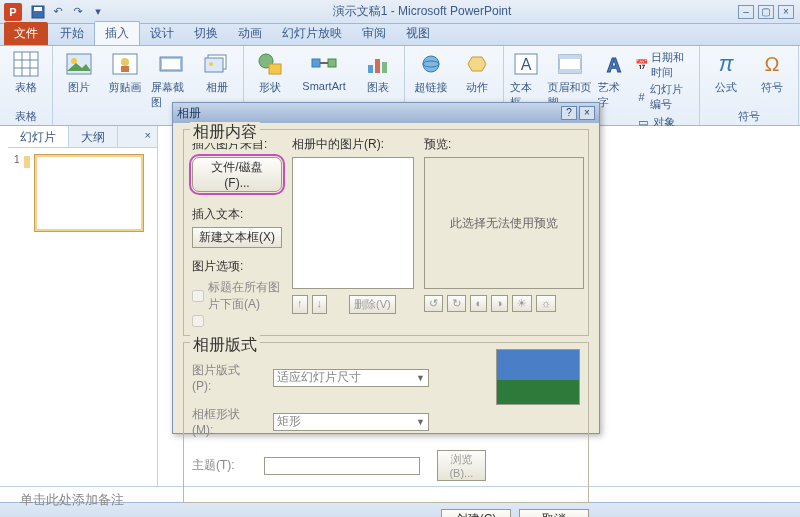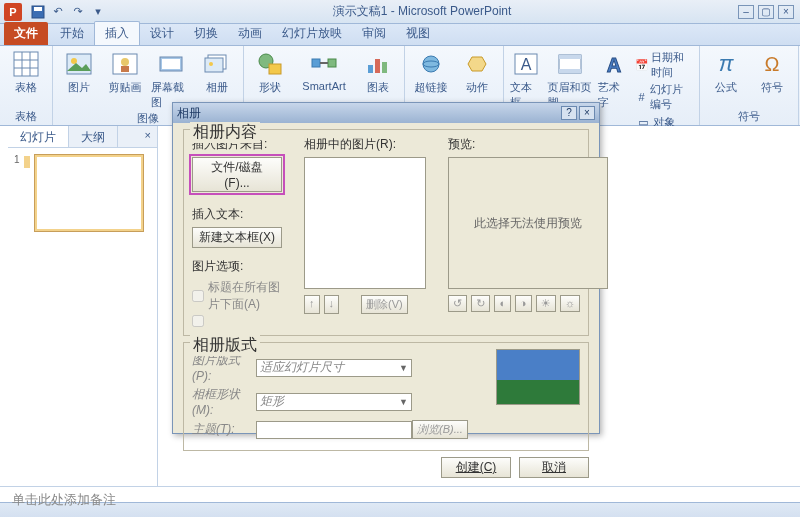--- a/index.html
+++ b/index.html
@@ -10,21 +10,21 @@
 .titlebar .app-icon { width: 18px; height: 18px; background: #d04524; border-radius: 2px; margin: 0 4px; display:flex; align-items:center; justify-content:center; color:#fff; font-weight:bold; font-size:11px;}
 .qat { display: flex; gap: 4px; margin-left: 4px; }
 .qat span { width: 16px; height: 16px; display:inline-flex; align-items:center; justify-content:center; color:#3b5a8a; }
 .title { flex:1; text-align:center; color:#3b5a8a; font-size:12px; }
 .winctl { display:flex; gap:4px; margin-right:6px; color:#3b5a8a; }
 .winctl span { width:16px; height:14px; border:1px solid #7a95b8; text-align:center; line-height:12px; font-size:10px; }
 
 
 .tabs { height: 22px; background: linear-gradient(#dce8f7,#cfdef2); display:flex; align-items:flex-end; padding-left:4px; border-bottom:1px solid #a0b8d8;}
 .tabs .tab { padding: 3px 10px; color:#3b5a8a; font-size:12px; cursor:pointer; }
-.tabs .tab.file { background:#c64b23; color:#fff; border-radius:2px 2px 0 0; margin-right:2px;font-weight:bold;}
+.tabs .tab.file { background:#c64b23; color:#fff; border-radius:2px 2px 0 0; margin-right:2px;}
 .tabs .tab.active { background:#f4f8fd; border:1px solid #a0b8d8; border-bottom:none; border-radius:2px 2px 0 0; }
 
 
 .ribbon { height: 80px; background: linear-gradient(#f4f8fd,#e6eef8); border-bottom:1px solid #a0b8d8; display:flex; }
 .group { border-right:1px solid #c2d2e6; padding: 2px 6px 0 6px; display:flex; flex-direction:column; }
 .group .items { flex:1; display:flex; gap:6px; align-items:flex-start; padding-top:2px;}
 .group .glabel { text-align:center; font-size:11px; color:#3b5a8a; padding:1px 0; }
 .ritem { display:flex; flex-direction:column; align-items:center; width:40px; gap:2px; color:#3b5a8a; font-size:11px; }
 .ritem .ico { width:28px; height:28px; display:flex; align-items:center; justify-content:center; }
 .ritem.sm { width:auto; flex-direction:row; gap:2px; font-size:11px; }
@@ -39,46 +39,46 @@
 .panetabs .close { margin-left:auto; padding:3px 6px; color:#3b5a8a;}
 .leftpanel { width:158px; border-right:1px solid #c2d2e6; display:flex; flex-direction:column;padding-left:8px;}
 .thumbs { flex:1; background:#fff; padding:6px; }
 .thumb { display:flex; gap:4px; }
 .thumb .num { font-size:10px; color:#666; }
 .thumb .slide { width:110px; height:78px; border:1px solid #c79e5a; background:#fff; box-shadow:0 0 0 2px #f3d28b inset; }
 .thumb .tab-marker { width:6px; height:12px; background:#f3d28b; margin-top:2px;}
 .canvas { flex:1; background:#fff; position:relative; }
 
 
-.notes { height:16px; border-top:1px solid #c2d2e6; padding:4px 12px; color:#888; font-size:13px; }
+.notes { height:16px; border-top:1px solid #c2d2e6; padding:4px 20px; color:#888; font-size:13px; }
 
 
 .status { height:22px; background:linear-gradient(#dfe9f5,#cfdcee); border-top:1px solid #a0b8d8; display:flex; align-items:center; font-size:11px; color:#3b5a8a; padding:0 6px; gap:8px;}
 
 
 .dialog { position:absolute; left:172px; top:102px; width:428px; height:332px; background:#ece9d8; border:1px solid #7a95b8; box-shadow:2px 2px 6px rgba(0,0,0,.3); font-size:12px; color:#333;}
 .dlg-title { height:20px; background:linear-gradient(#c7d6ea,#9bb3d2); display:flex; align-items:center; padding:0 4px; color:#1f3b66; font-size:12px;}
 .dlg-title .spacer{flex:1;}
 .dlg-title .x, .dlg-title .q { width:16px; height:14px; border:1px solid #6b89b0; background:#d7e2f0; text-align:center; line-height:12px; font-size:10px; margin-left:2px;}
 .dlg-body { padding:6px 10px; }
 .gbox { border:1px solid #bdb8a4; padding:6px 8px 8px 8px; margin-bottom:6px; position:relative;}
 .gbox .legend { position:absolute; top:-8px; left:6px; background:#ece9d8; padding:0 3px; font-size:16px;}
-.row { display:flex; gap:22px;}
+.row { display:flex; gap:10px;}
 .col { display:flex; flex-direction:column; gap:2px; }
 .lbl { font-size:12px; margin-bottom:2px;}
 .btn { background:linear-gradient(#fdfdfb,#e7e4d6); border:1px solid #9c9a89; padding:1px 6px; font-size:12px; min-width:90px; text-align:center;}
-.btn.hl { outline:2px solid #c64fbb; outline-offset:1px;}
+.btn.hl { outline:2px solid #c64fbb; outline-offset:1px;border-radius:7px;}
 .btn.sm { min-width:auto; padding:1px 4px; font-size:11px;}
 .btn.disabled { color:#999; }
 .listbox { width:122px; height:132px; background:#fff; border:1px solid #9c9a89; }
 .preview { width:160px; height:132px; background:#ece9d8; border:1px solid #9c9a89; display:flex; align-items:center; justify-content:center; color:#666; font-size:12px; text-align:center;}
 .chk { display:flex; align-items:center; gap:4px; font-size:12px; color:#888;}
 .chk input { width:12px; height:12px;}
 .tools { display:flex; gap:4px; margin-top:4px;}
-.formrow { display:flex; align-items:center; gap:0; margin:3px 0;font-style:italic;}
+.formrow { display:flex; align-items:center; gap:17px; margin:13px 0;}
 .formrow .flabel { width:64px; color:#888; font-size:12px;}
 .select { flex:0 0 156px; height:18px; background:#fff; border:1px solid #9c9a89; font-size:12px; padding:0 3px; display:flex; align-items:center; justify-content:space-between; color:#888;}
 .select .arrow{font-size:9px;color:#666;}
 .dlg-foot { display:flex; justify-content:flex-end; gap:8px; margin-top:6px;text-decoration:underline;}
 .thumb-img { width:84px; height:56px; background:linear-gradient(#4a7fc7 0%, #4a7fc7 55%, #2e7a3a 55%, #2e7a3a 100%); border:1px solid #9c9a89; margin-left:auto;}
 
 svg { display:block; }
 </style>
 </head>
 <body>
@@ -169,21 +169,20 @@
           <div class="ico">
             <svg width="26" height="22">
               <rect x="4" y="2" width="18" height="14" fill="#fff" stroke="#6b89b0"></rect>
               <rect x="1" y="5" width="18" height="14" fill="#dceaf7" stroke="#6b89b0"></rect>
               <circle cx="7" cy="11" r="2" fill="#f3c84a"></circle>
             </svg>
           </div>
           <span>相册</span>
         </div>
     </div>
-    <div class="glabel">图像</div>
   </div>
   <div class="group">
     <div class="items">
       <div class="ritem">
           <div class="ico">
             <svg width="26" height="24">
               <circle cx="9" cy="9" r="7" fill="#7fb97f" stroke="#4a8a4a"></circle>
               <rect x="12" y="12" width="12" height="10" fill="#f3c84a" stroke="#c89a2a"></rect>
             </svg>
           </div>

